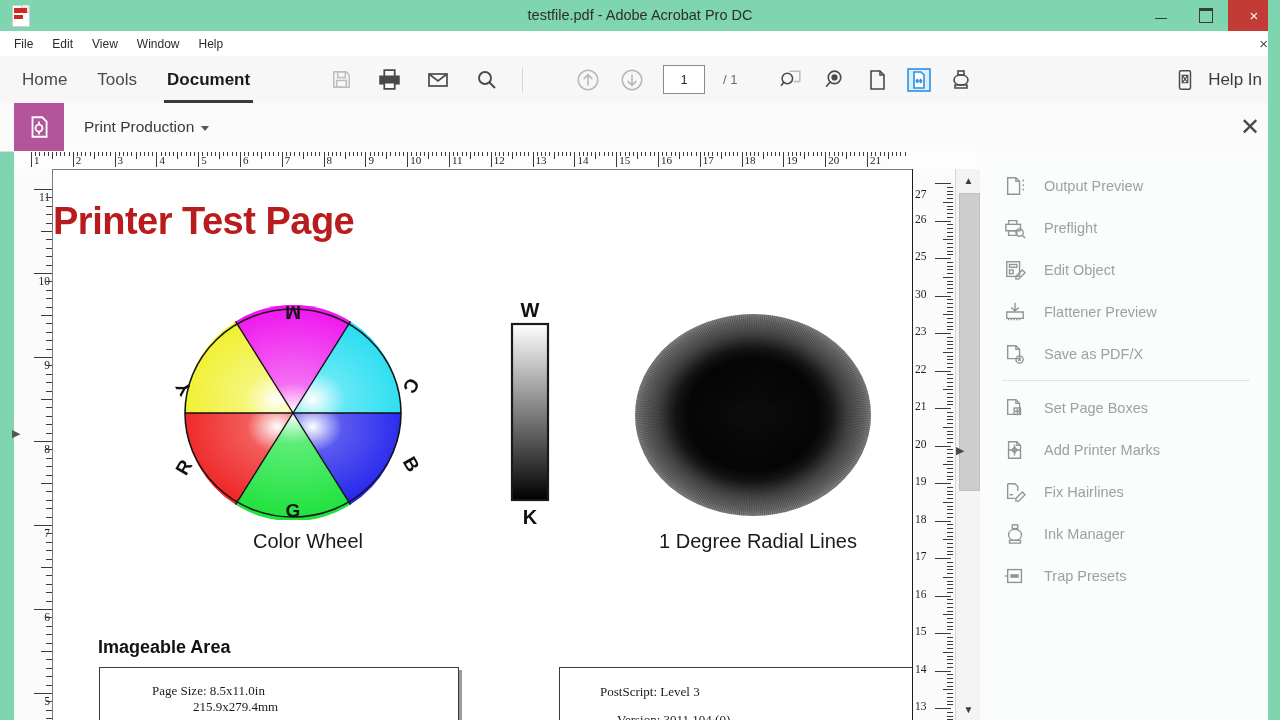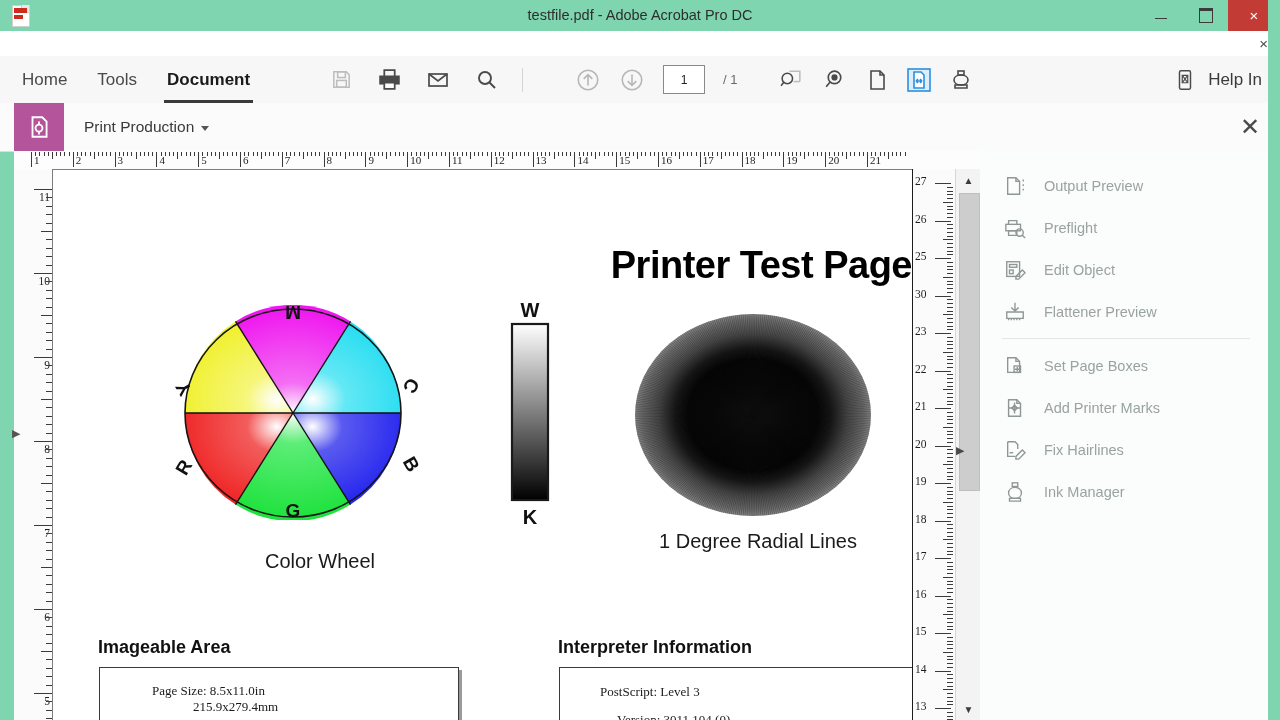--- a/index.html
+++ b/index.html
@@ -56,21 +56,21 @@
   
   .docwrap{position:absolute;left:14px;top:151px;width:966px;height:569px;background:#fff;overflow:hidden;}
   .ruler-top{position:absolute;left:0;top:0;width:966px;height:18px;background:#fdfdfd;border-bottom:1px solid #7d7d7d;overflow:hidden;}
   .ruler-left{position:absolute;left:0;top:18px;width:38px;height:551px;background:#fbfbfb;border-right:1px solid #7d7d7d;overflow:hidden;}
   .ruler-right{position:absolute;left:898px;top:18px;width:42px;height:551px;background:#fbfbfb;border-left:1px solid #1c1c1c;overflow:hidden;}
   .rtick{position:absolute;background:#3a3a3a;}
   .rnum{position:absolute;font-size:11px;color:#1d1d1d;font-family:"Liberation Serif",serif;}
   .rnum-v{position:absolute;font-size:11.5px;color:#1d1d1d;font-family:"Liberation Serif",serif;}
 
   .page{position:absolute;left:39px;top:19px;width:859px;height:550px;background:#fff;overflow:hidden;}
-  .pg-title{position:absolute;left:0;top:30px;width:859px;text-align:right;font-size:38px;font-weight:bold;color:#000000;letter-spacing:-0.5px;margin-top:44px;}
+  .pg-title{position:absolute;left:0;top:30px;width:859px;text-align:left;font-size:38px;font-weight:bold;color:#b91c1c;letter-spacing:-0.5px;}
 
   .fig-wheel{position:absolute;left:122px;top:135px;width:245px;height:215px;}
   .fig-ramp{position:absolute;left:443px;top:128px;width:68px;height:230px;}
   .fig-radial{position:absolute;left:575px;top:140px;width:250px;height:210px;}
   .caption{position:absolute;font-size:20px;color:#1a1a1a;text-align:center;}
 
   .sec-head{position:absolute;font-size:18px;font-weight:bold;color:#111;}
   .sec-box{position:absolute;background:#fff;border:1.4px solid #3a3a3a;box-shadow:3px 3px 0 #9a9a9a;}
   .sec-line{position:absolute;font-family:"Liberation Serif",serif;font-size:13px;color:#1a1a1a;}
 
@@ -110,20 +110,27 @@
           <div class="min-glyph"></div>
         </div>
       <div class="win-btn">
           <div class="max-glyph"></div>
         </div>
       <div class="win-btn close">×</div>
     </div>
   </div>
 
   <div class="menubar">
+    <div class="menu-items">
+      <div class="menu-item">File</div>
+      <div class="menu-item">Edit</div>
+      <div class="menu-item">View</div>
+      <div class="menu-item">Window</div>
+      <div class="menu-item">Help</div>
+    </div>
     <div class="menu-close">×</div>
   </div>
 
   <div class="toolbar">
     <div class="tb-tabs">
       <div class="tb-tab">Home</div>
       <div class="tb-tab">Tools</div>
       <div class="tb-tab active">Document</div>
     </div>
 
@@ -540,21 +547,21 @@
         <div class="rtick" style="right: 0px; top: 507.2px; width: 6px; height: 1px;"></div>
         <div class="rtick" style="right: 0px; top: 515.6px; width: 6px; height: 1px;"></div>
         <div class="rtick" style="right: 0px; top: 524px; width: 18px; height: 1.3px;"></div>
         <div class="rnum-v" style="right: 2px; top: 526px;">5</div>
         <div class="rtick" style="right: 0px; top: 532.4px; width: 6px; height: 1px;"></div>
         <div class="rtick" style="right: 0px; top: 540.8px; width: 6px; height: 1px;"></div>
         <div class="rtick" style="right: 0px; top: 549.2px; width: 6px; height: 1px;"></div>
       </div>
     <div class="ruler-right" id="ruler-right">
         <div class="rtick" style="left: 22px; top: 14px; width: 16px; height: 1.3px;"></div>
-        <div class="rnum-v" style="left: 2px; top: 6px;">27</div>
+        <div class="rnum-v" style="left: 2px; top: 19px;">27</div>
         <div class="rtick" style="right: 2px; top: 17.75px; width: 6px; height: 1px;"></div>
         <div class="rtick" style="right: 2px; top: 21.5px; width: 6px; height: 1px;"></div>
         <div class="rtick" style="right: 2px; top: 25.25px; width: 6px; height: 1px;"></div>
         <div class="rtick" style="right: 2px; top: 29px; width: 6px; height: 1px;"></div>
         <div class="rtick" style="right: 2px; top: 32.75px; width: 10px; height: 1px;"></div>
         <div class="rtick" style="right: 2px; top: 36.5px; width: 6px; height: 1px;"></div>
         <div class="rtick" style="right: 2px; top: 40.25px; width: 6px; height: 1px;"></div>
         <div class="rtick" style="right: 2px; top: 44px; width: 6px; height: 1px;"></div>
         <div class="rtick" style="right: 2px; top: 47.75px; width: 6px; height: 1px;"></div>
         <div class="rtick" style="left: 22px; top: 51.5px; width: 16px; height: 1.3px;"></div>
@@ -1158,30 +1165,29 @@
               <line x1="125" y1="105" x2="259.26045587471685" y2="92.45658440788159"></line>
               <line x1="125" y1="105" x2="259.48628424238564" y2="94.541310870281"></line>
               <line x1="125" y1="105" x2="259.6711467850763" y2="96.62922315070503"></line>
               <line x1="125" y1="105" x2="259.81498719186743" y2="98.71968525084668"></line>
               <line x1="125" y1="105" x2="259.9177616475779" y2="100.8120603956999"></line>
               <line x1="125" y1="105" x2="259.9794388461128" y2="102.90571122752587"></line>
             </g>
         </svg>
       </div>
 
-      <div class="caption" style="left:122px;top:360px;width:290px;margin-top:20px;">Color Wheel</div>
+      <div class="caption" style="left:110px;top:360px;width:290px;">Color Wheel</div>
       <div class="caption" style="left:565px;top:360px;width:280px;">1 Degree Radial Lines</div>
 
       <div class="sec-head" style="left:45px;top:467px;">Imageable Area</div>
       <div class="sec-box" style="left:46px;top:497px;width:358px;height:70px;">
         <div class="sec-line" style="left:52px;top:15px;">Page Size: 8.5x11.0in</div>
         <div class="sec-line" style="left:93px;top:31px;">215.9x279.4mm</div>
       </div>
 
-      <div class="sec-head" style="left:505px;top:467px;">Interpreter Information</div>
       <div class="sec-box" style="left:506px;top:497px;width:357px;height:70px;">
         <div class="sec-line" style="left:40px;top:16px;">PostScript: Level 3</div>
         <div class="sec-line" style="left:57px;top:44px;">Version: 3011.104 (0)</div>
       </div>
     </div>
 
     <div class="vscroll">
       <div class="vs-arrow" style="top:0;">▲</div>
       <div class="vs-thumb"></div>
       <div class="vs-arrow" style="bottom:0;">▼</div>
@@ -1229,20 +1235,31 @@
         <div class="rp-item">
           <div class="rp-ico">
             <svg width="22" height="22" viewBox="0 0 24 24" fill="none" stroke="#8e9794" stroke-width="1.5">
               <path d="M12 2v8M8 7l4 4 4-4"></path>
               <path d="M3 12h18v7H3z"></path>
               <path d="M5 19v2M8 19v2M11 19v2M14 19v2M17 19v2"></path>
             </svg>
           </div>
           <div class="rp-label">Flattener Preview</div>
         </div>
+        <div class="rp-item">
+          <div class="rp-ico">
+            <svg width="22" height="22" viewBox="0 0 24 24" fill="none" stroke="#8e9794" stroke-width="1.5">
+              <path d="M4 3h9l4 4v10H4z"></path>
+              <path d="M13 3v4h4"></path>
+              <circle cx="17" cy="18" r="4"></circle>
+              <path d="M15.5 16.5l3 3M18.5 16.5l-3 3"></path>
+            </svg>
+          </div>
+          <div class="rp-label">Save as PDF/X</div>
+        </div>
         <div class="rp-div"></div>
         <div class="rp-item">
           <div class="rp-ico">
             <svg width="22" height="22" viewBox="0 0 24 24" fill="none" stroke="#8e9794" stroke-width="1.5">
               <path d="M4 3h9l4 4v12H4z"></path>
               <path d="M13 3v4h4"></path>
               <rect x="11" y="12" width="7" height="7"></rect>
               <path d="M14.5 13v5M12 15.5h5"></path>
             </svg>
           </div>
@@ -1273,17 +1290,27 @@
         <div class="rp-item">
           <div class="rp-ico">
             <svg width="22" height="22" viewBox="0 0 24 24" fill="none" stroke="#8e9794" stroke-width="1.5">
               <rect x="9" y="2" width="6" height="4"></rect>
               <path d="M5 13c0-3.5 3-6 7-6s7 2.5 7 6-3 6-7 6-7-2.5-7-6z"></path>
               <path d="M6 19h12v3H6z"></path>
             </svg>
           </div>
           <div class="rp-label">Ink Manager</div>
         </div>
+        <div class="rp-item">
+          <div class="rp-ico">
+            <svg width="22" height="22" viewBox="0 0 24 24" fill="none" stroke="#8e9794" stroke-width="1.5">
+              <rect x="4" y="5" width="15" height="14"></rect>
+              <rect x="7" y="10" width="9" height="4" fill="#8e9794" stroke="none"></rect>
+              <path d="M4 12H1"></path>
+            </svg>
+          </div>
+          <div class="rp-label">Trap Presets</div>
+        </div>
       </div>
   </div>
 
   <div class="right-edge"></div>
 </div>
 
 </body></html>

